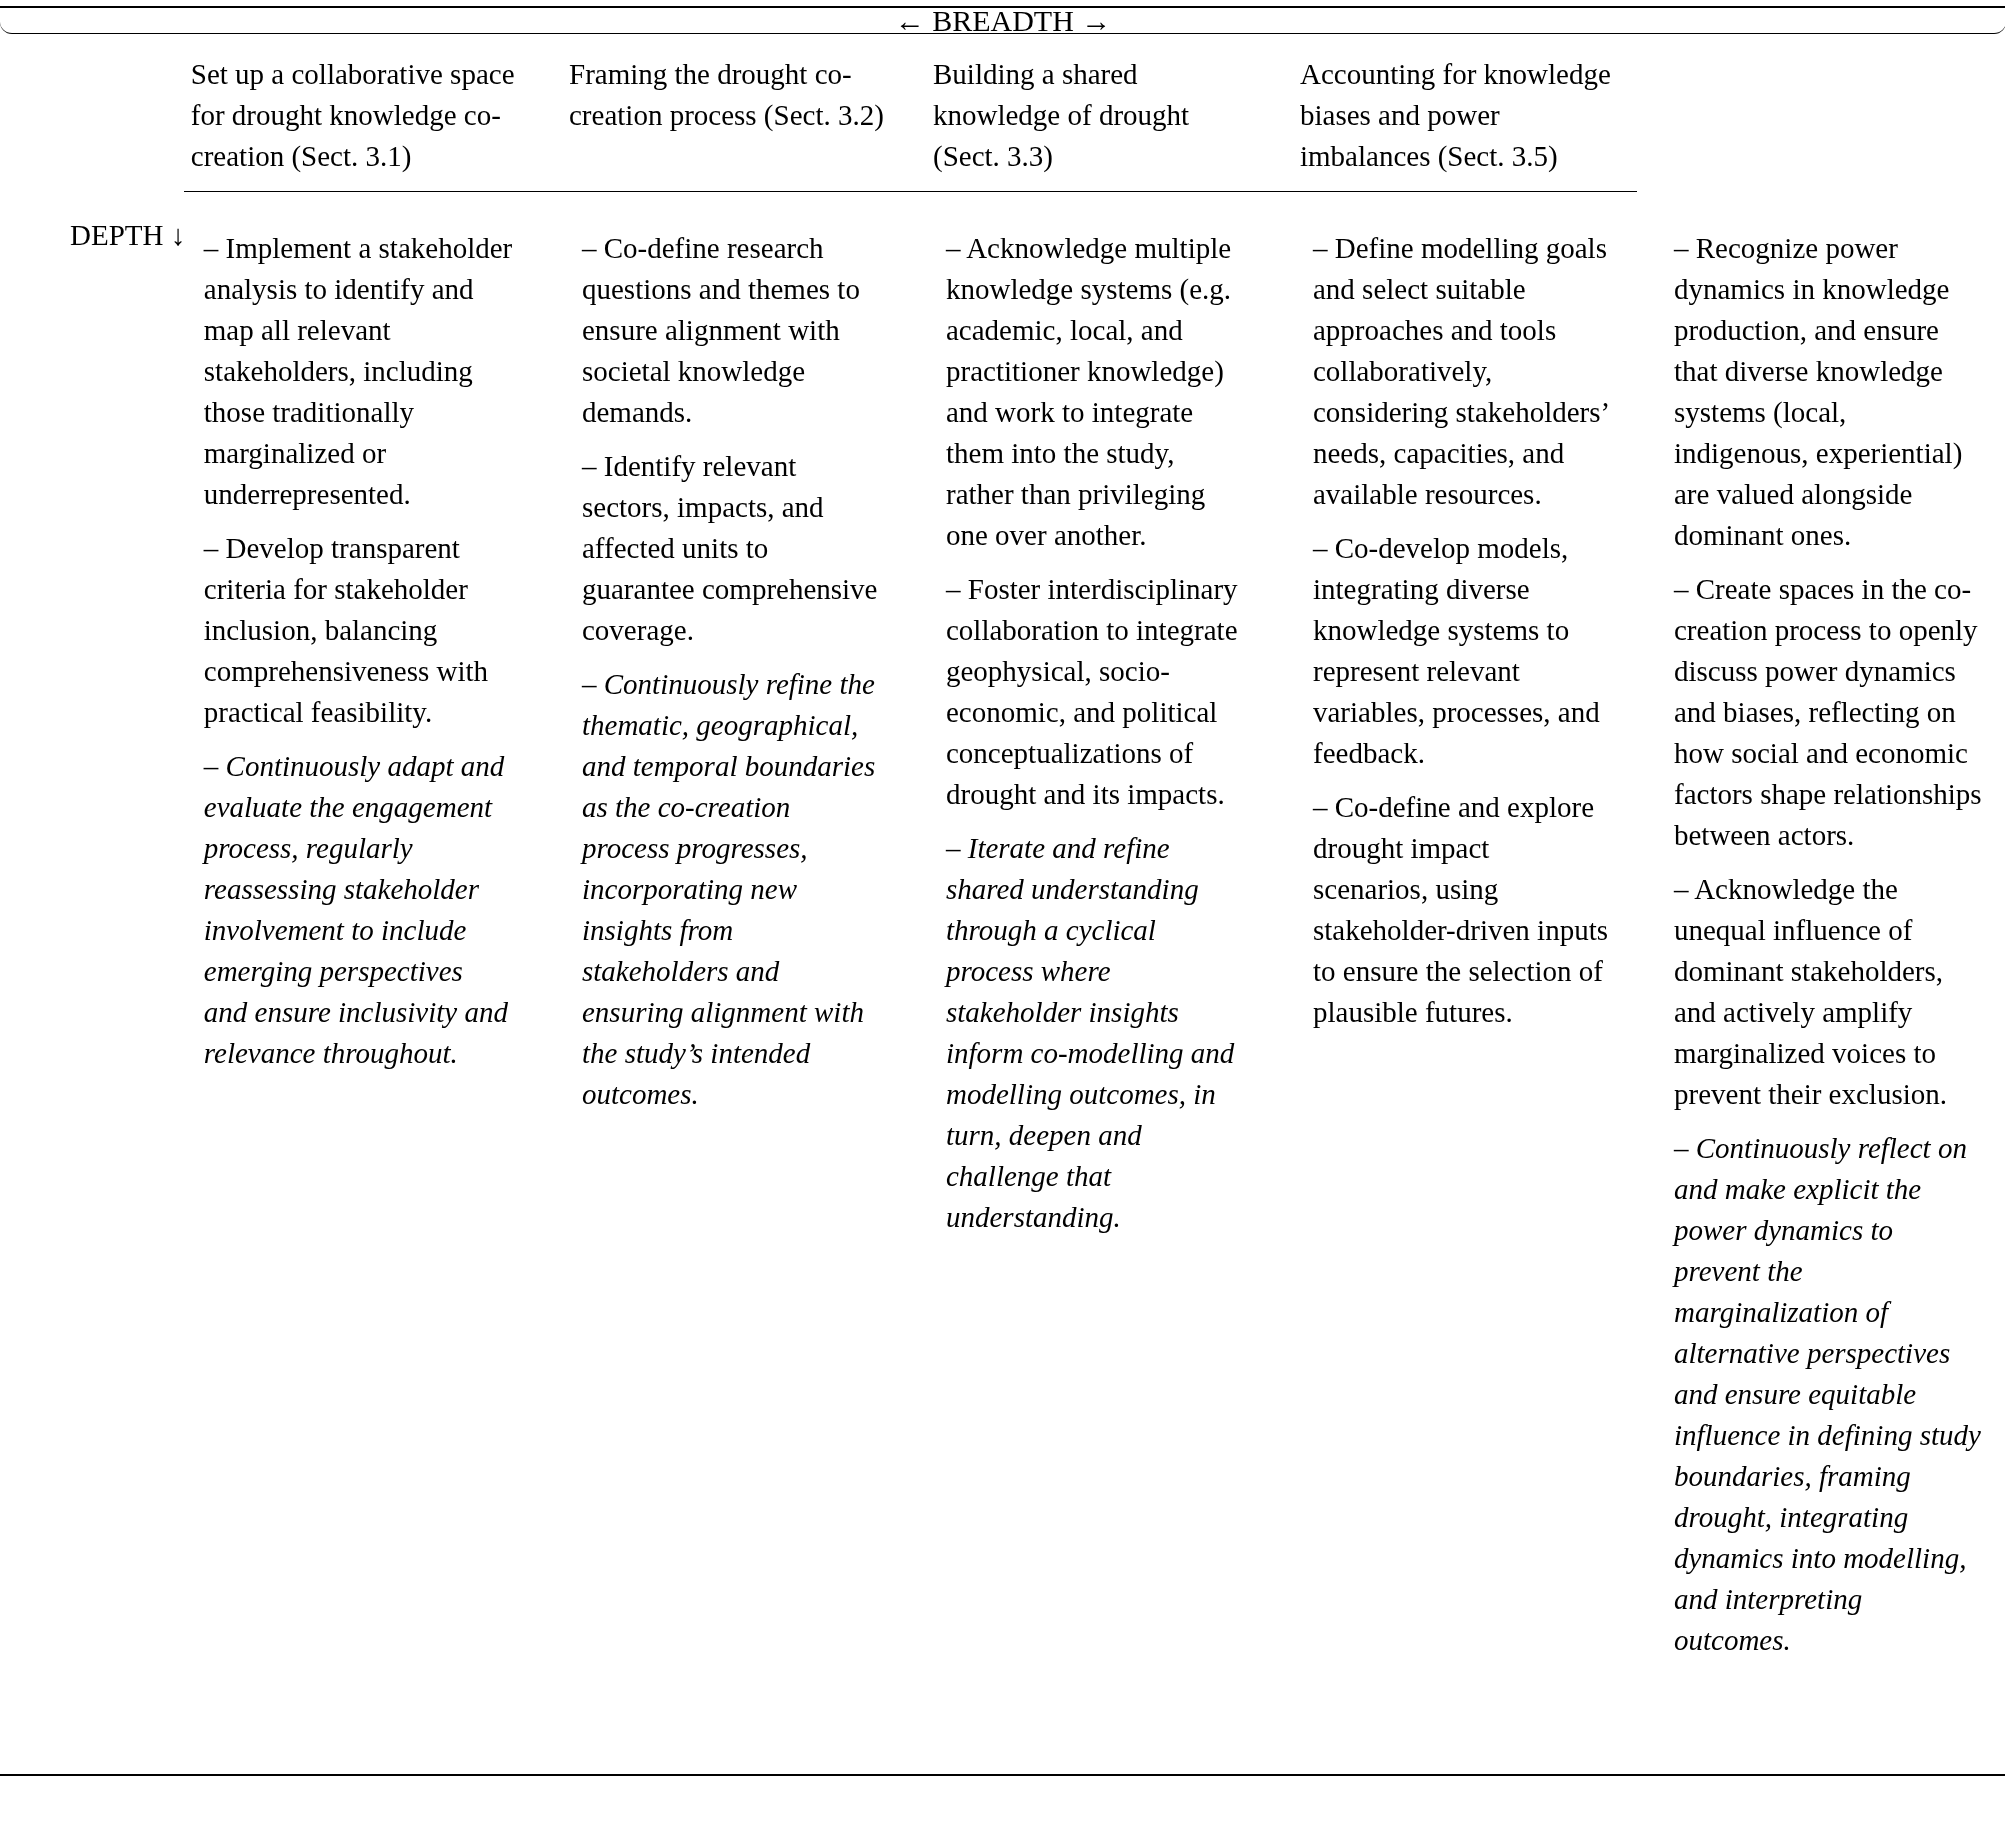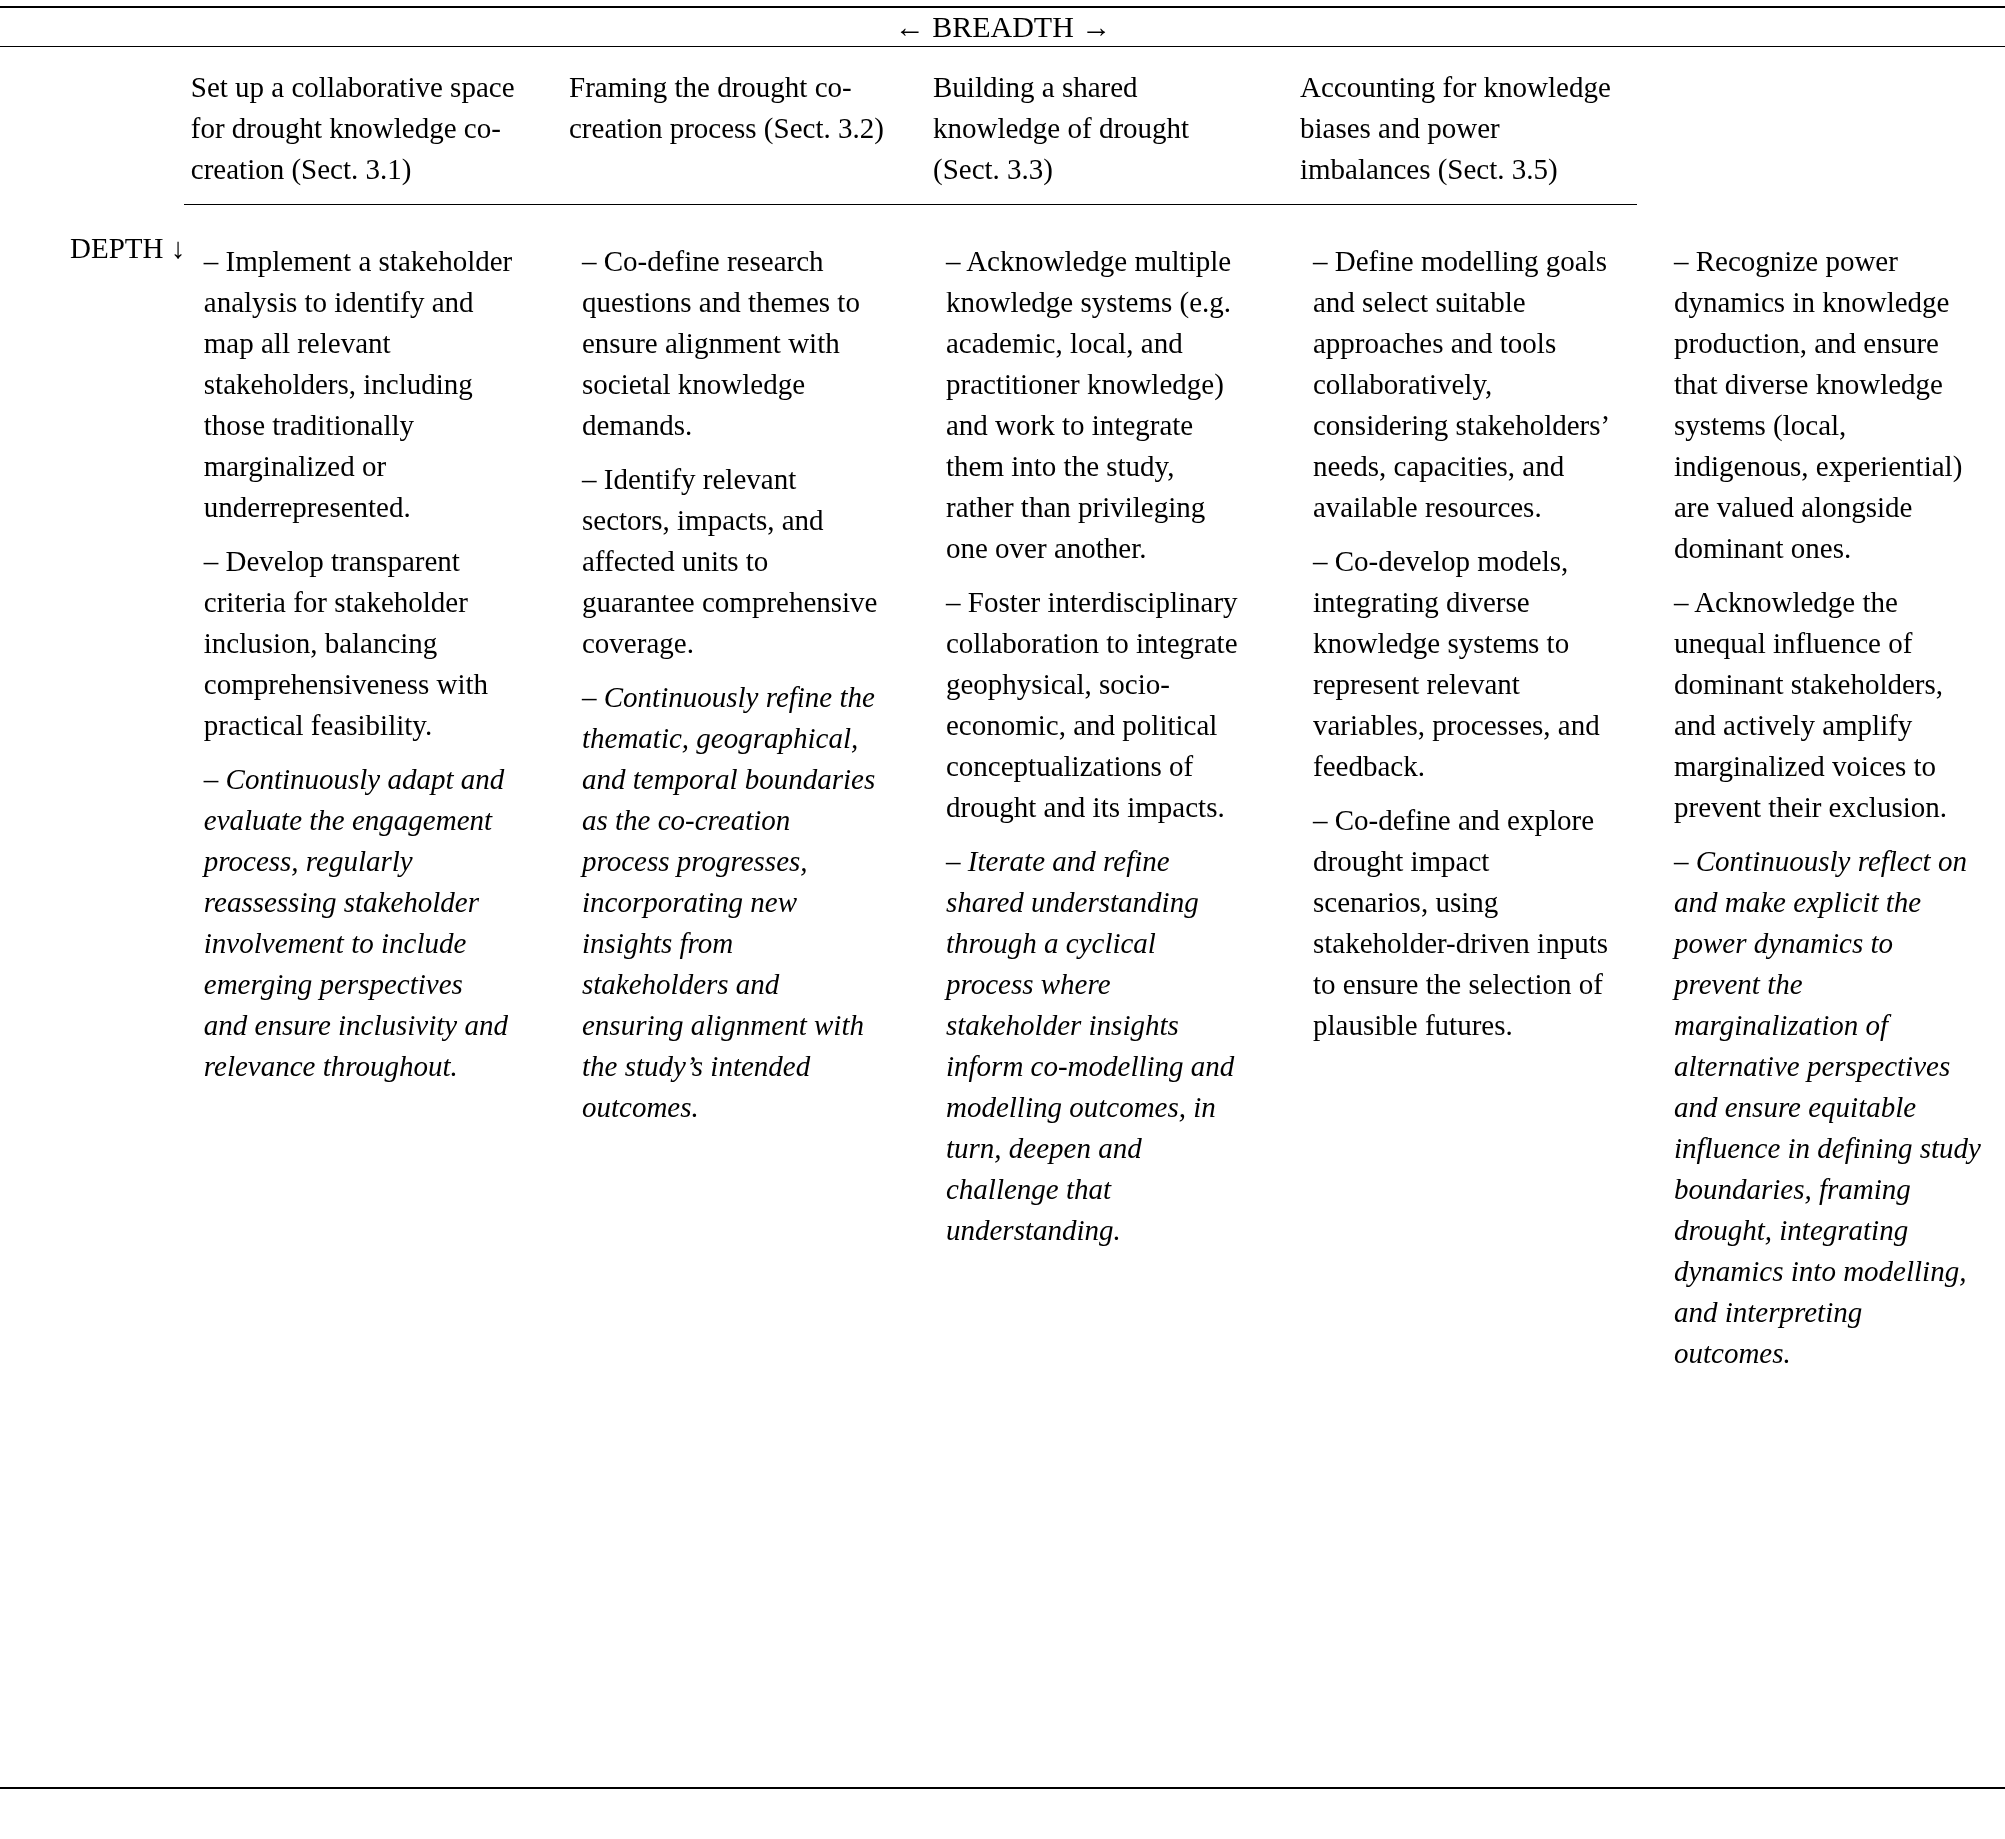--- a/index.html
+++ b/index.html
@@ -16,27 +16,28 @@
     -webkit-font-smoothing: antialiased;
   }
   .paper-table {
     width: 2006px;
     margin-top: 5.8px;
     border-top: 2.9px solid #000;
     border-bottom: 2.9px solid #000;
     box-sizing: border-box;
   }
   .breadth-row {
-    height: 39px;
+    height: 26px;
     border-bottom: 1.9px solid #000;
     display: flex;
     align-items: center;
     justify-content: center;
     box-sizing: border-box;
     font-size: 30px;
+    border-radius: 12px;
   }
   .grid {
     display: grid;
     grid-template-columns: 184px 361px 365px 366px 361px 369px;
     width: 1982px;
   }
   .cell {
     box-sizing: border-box;
     text-align: left;
   }
@@ -113,19 +114,20 @@
     </div>
 
     <div class="cell body c4">
       <p class="item normal">– Define modelling goals and select suitable approaches and tools collaboratively, considering stakeholders’ needs, capacities, and available resources.</p>
       <p class="item normal">– Co-develop models, integrating diverse knowledge systems to represent relevant variables, processes, and feedback.</p>
       <p class="item normal">– Co-define and explore drought impact scenarios, using stakeholder-driven inputs to ensure the selection of plausible futures.</p>
     </div>
 
     <div class="cell body c5">
       <p class="item normal">– Recognize power dynamics in knowledge production, and ensure that diverse knowledge systems (local, indigenous, experiential) are valued alongside dominant ones.</p>
+      <p class="item normal">– Create spaces in the co-creation process to openly discuss power dynamics and biases, reflecting on how social and economic factors shape relationships between actors.</p>
       <p class="item normal">– Acknowledge the unequal influence of dominant stakeholders, and actively amplify marginalized voices to prevent their exclusion.</p>
       <p class="item italic">– Continuously reflect on and make explicit the power dynamics to prevent the marginalization of alternative perspectives and ensure equitable influence in defining study boundaries, framing drought, integrating dynamics into modelling, and interpreting outcomes.</p>
     </div>
   </div>
 
 </div>
 
 
 </body></html>

